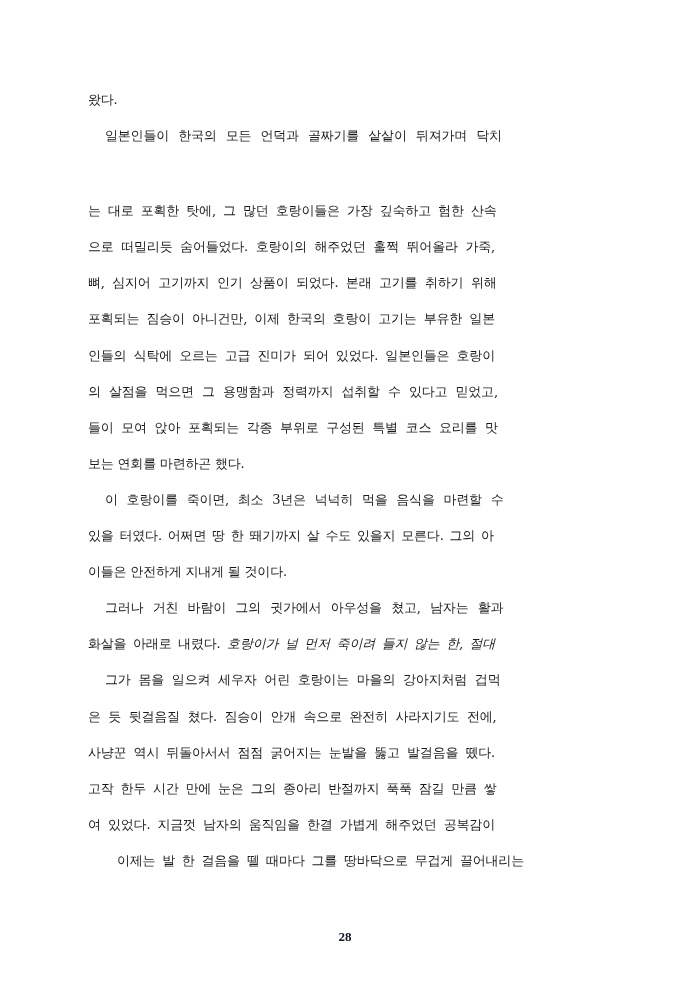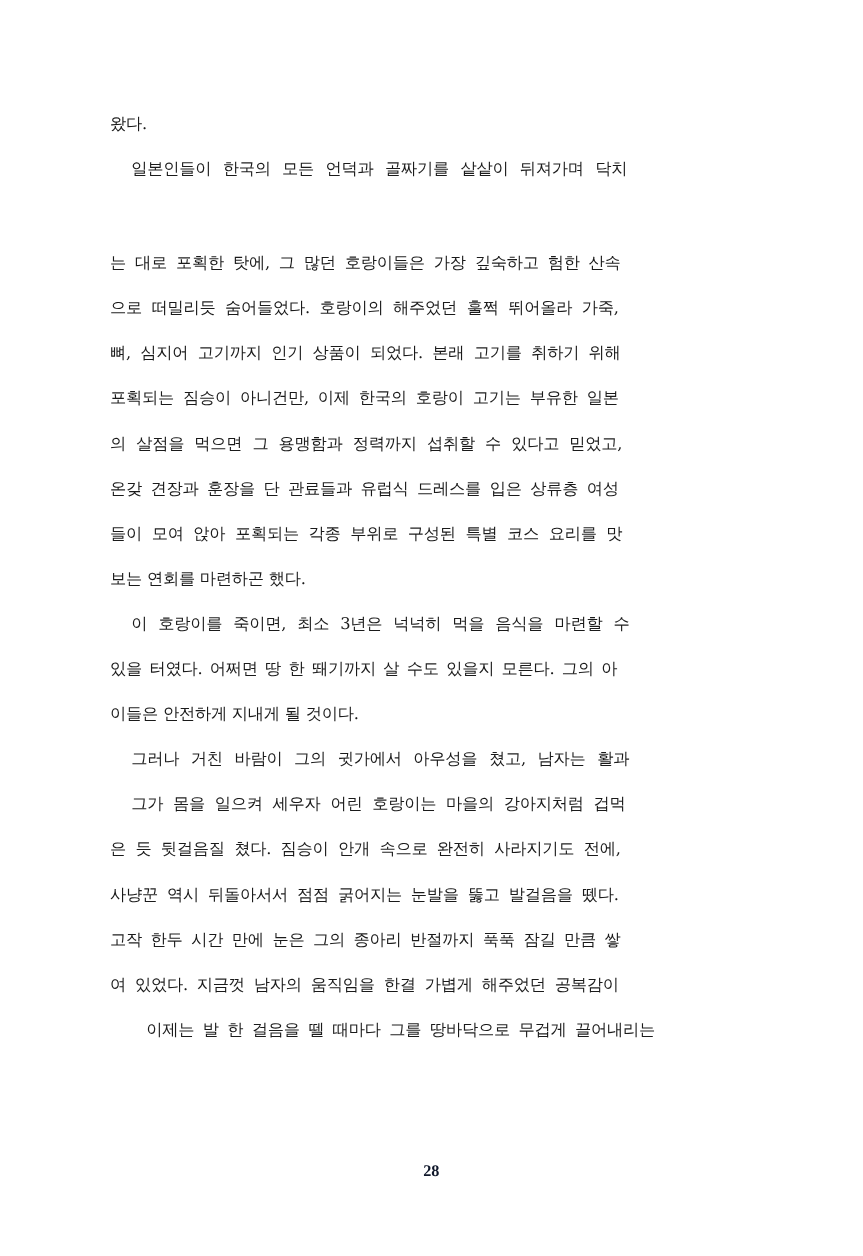--- a/index.html
+++ b/index.html
@@ -70,42 +70,46 @@
   <div class="line" style="justify-content: flex-start;">
       <span class="seg" style="word-spacing: 3.70759px;">으로 떠밀리듯 숨어들었다. 호랑이의 해주었던 훌쩍 뛰어올라 가죽,</span>
     </div>
   <div class="line" style="justify-content: flex-start;">
       <span class="seg" style="word-spacing: 3.60243px;">뼈, 심지어 고기까지 인기 상품이 되었다. 본래 고기를 취하기 위해</span>
     </div>
   <div class="line" style="justify-content: flex-start;">
       <span class="seg" style="word-spacing: 3.24414px;">포획되는 짐승이 아니건만, 이제 한국의 호랑이 고기는 부유한 일본</span>
     </div>
   <div class="line" style="justify-content: flex-start;">
-      <span class="seg" style="word-spacing: 4.1875px;">의 살점을 먹으면 그 용맹함과 정력까지 섭취할 수 있다고 믿었고,</span>
+      <span class="seg" style="word-spacing: 3.24414px;">인들의 식탁에 오르는 고급 진미가 되어 있었다. 일본인들은 호랑이</span>
     </div>
   <div class="line" style="justify-content: flex-start;">
-      <span class="seg" style="word-spacing: 2.88368px;">온갖 견장과 훈장을 단 관료들과 유럽식 드레스를 입은 상류층 여성</span>
+      <span class="seg" style="word-spacing: 4.1875px;">의 살점을 먹으면 그 용맹함과 정력까지 섭취할 수 있다고 믿었고,</span>
     </div>
   <div class="line" style="justify-content: flex-start;">
       <span class="seg" style="word-spacing: 3.76875px;">들이 모여 앉아 포획되는 각종 부위로 구성된 특별 코스 요리를 맛</span>
     </div>
   <div class="line last">
       <span class="seg">보는 연회를 마련하곤 했다.</span>
     </div>
   <div class="line indent" style="justify-content: flex-start;">
       <span class="seg" style="word-spacing: 4.88021px;">이 호랑이를 죽이면, 최소 3년은 넉넉히 먹을 음식을 마련할 수</span>
     </div>
   <div class="line" style="justify-content: flex-start;">
       <span class="seg" style="word-spacing: 1.99006px;">있을 터였다. 어쩌면 땅 한 뙈기까지 살 수도 있을지 모른다. 그의 아</span>
     </div>
   <div class="line last">
       <span class="seg">이들은 안전하게 지내게 될 것이다.</span>
     </div>
   <div class="line indent" style="justify-content: flex-start;">
       <span class="seg" style="word-spacing: 5.36719px;">그러나 거친 바람이 그의 귓가에서 아우성을 쳤고, 남자는 활과</span>
+    </div>
+  <div class="line" style="justify-content: flex-start;">
+      <span class="seg" style="word-spacing: 2.71406px;">화살을 아래로 내렸다. </span>
+      <span class="seg italic" style="word-spacing: 2.71406px;">호랑이가 널 먼저 죽이려 들지 않는 한, 절대</span>
     </div>
   <div class="line indent" style="justify-content: flex-start;">
       <span class="seg" style="word-spacing: 3.90039px;">그가 몸을 일으켜 세우자 어린 호랑이는 마을의 강아지처럼 겁먹</span>
     </div>
   <div class="line" style="justify-content: flex-start;">
       <span class="seg" style="word-spacing: 3.60243px;">은 듯 뒷걸음질 쳤다. 짐승이 안개 속으로 완전히 사라지기도 전에,</span>
     </div>
   <div class="line" style="justify-content: flex-start;">
       <span class="seg" style="word-spacing: 3.24414px;">사냥꾼 역시 뒤돌아서서 점점 굵어지는 눈발을 뚫고 발걸음을 뗐다.</span>
     </div>

